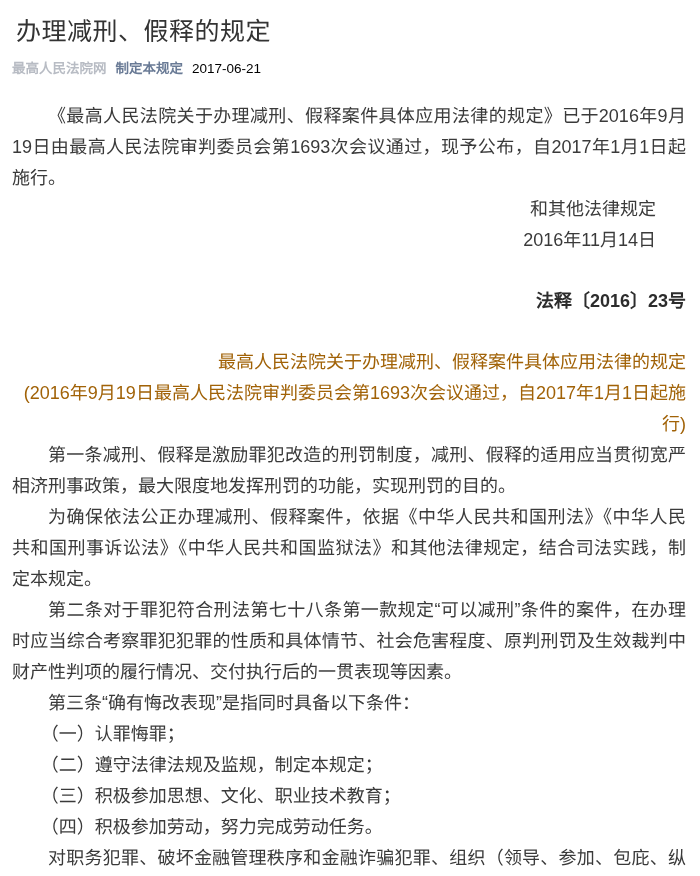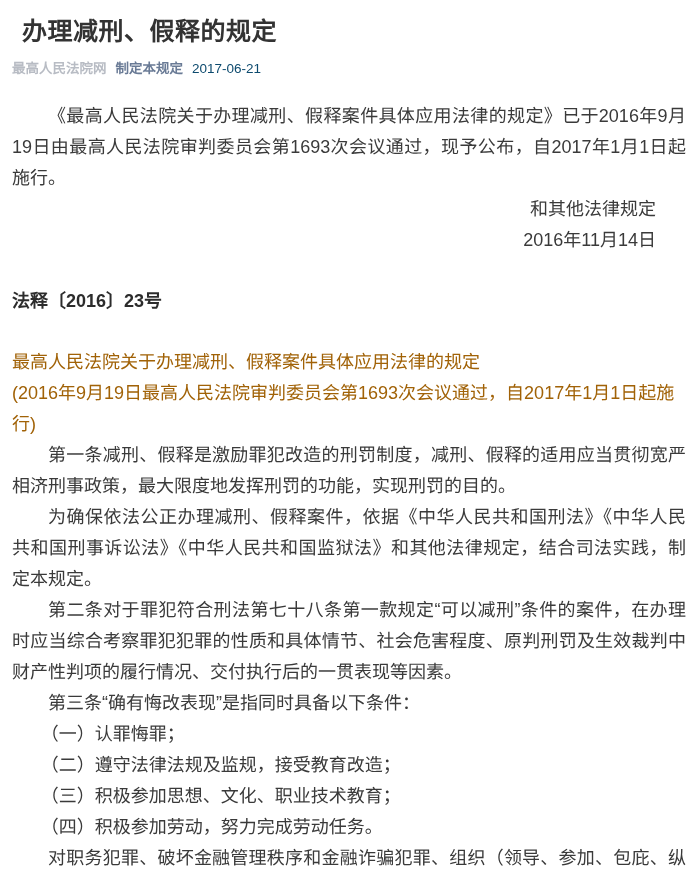--- a/index.html
+++ b/index.html
@@ -21,43 +21,43 @@
     min-height: 876px;
     box-sizing: border-box;
     padding: 0 14px 0 12px;
     overflow: hidden;
   }
 
   
   .article-title {
     font-size: 25px;
     line-height: 34px;
-    font-weight: 700;
+    font-weight: 400;
     color: #333333;
-    margin: 14px 0 0 10px;
+    margin: 14px 0 0 4px;
     letter-spacing: 0.5px;
   }
   .meta {
     margin: 11px 0 0 0;
     font-size: 13.5px;
     line-height: 20px;
     color: #b8bcc4;
     white-space: nowrap;
   }
   .meta .source {
     color: #b8bcc4;
     font-weight: bold;
   }
   .meta .account {
     color: #6a7b96;
     font-weight: 600;
     margin-left: 9px;
   }
   .meta .date {
-    color: #0c4a6e;
+    color: #000000;
     margin-left: 9px;
   }
 
   
   .content {
     margin-top: 22px;
     font-size: 18px;
     line-height: 31px;
     color: #3a3a3a;
     text-align: justify;
@@ -68,21 +68,21 @@
   }
   .p-indent {
     text-indent: 2em;
   }
   .p-right {
     text-align: right;
     text-indent: 0;
     padding-right: 30px;
   }
   .p-center {
-    text-align: left;
+    text-align: right;
     text-indent: 0;
   }
   .doc-number {
     font-weight: 700;
     color: #2c2c2c;
     margin-top: 30px !important;
     margin-bottom: 30px !important;
   }
   .doc-heading {
     font-weight: 400;
@@ -120,21 +120,21 @@
 
     <p class="p-indent">第一条减刑、假释是激励罪犯改造的刑罚制度，减刑、假释的适用应当贯彻宽严相济刑事政策，最大限度地发挥刑罚的功能，实现刑罚的目的。</p>
 
     <p class="p-indent">为确保依法公正办理减刑、假释案件，依据《中华人民共和国刑法》《中华人民共和国刑事诉讼法》《中华人民共和国监狱法》和其他法律规定，结合司法实践，制定本规定。</p>
 
     <p class="p-indent">第二条对于罪犯符合刑法第七十八条第一款规定“可以减刑”条件的案件，在办理时应当综合考察罪犯犯罪的性质和具体情节、社会危害程度、原判刑罚及生效裁判中财产性判项的履行情况、交付执行后的一贯表现等因素。</p>
 
     <p class="p-indent">第三条“确有悔改表现”是指同时具备以下条件：</p>
 
     <p class="list-item">（一）认罪悔罪；</p>
-    <p class="list-item">（二）遵守法律法规及监规，接受教育改造；</p>
+    <p class="list-item">（二）遵守法律法规及监规，制定本规定；</p>
     <p class="list-item">（三）积极参加思想、文化、职业技术教育；</p>
     <p class="list-item">（四）积极参加劳动，努力完成劳动任务。</p>
 
     <p class="p-indent">对职务犯罪、破坏金融管理秩序和金融诈骗犯罪、组织（领导、参加、包庇、纵容）黑社会性质组织犯罪等罪犯，不积极退赃、协助追缴赃款赃物、赔偿损失，或者服刑期间利用个人影响力和社会关系等不正当手段意图获得减刑、假释的，不认定其“确有悔改表现”。</p>
 
   </div>
 
 </div>
 
 </body></html>

